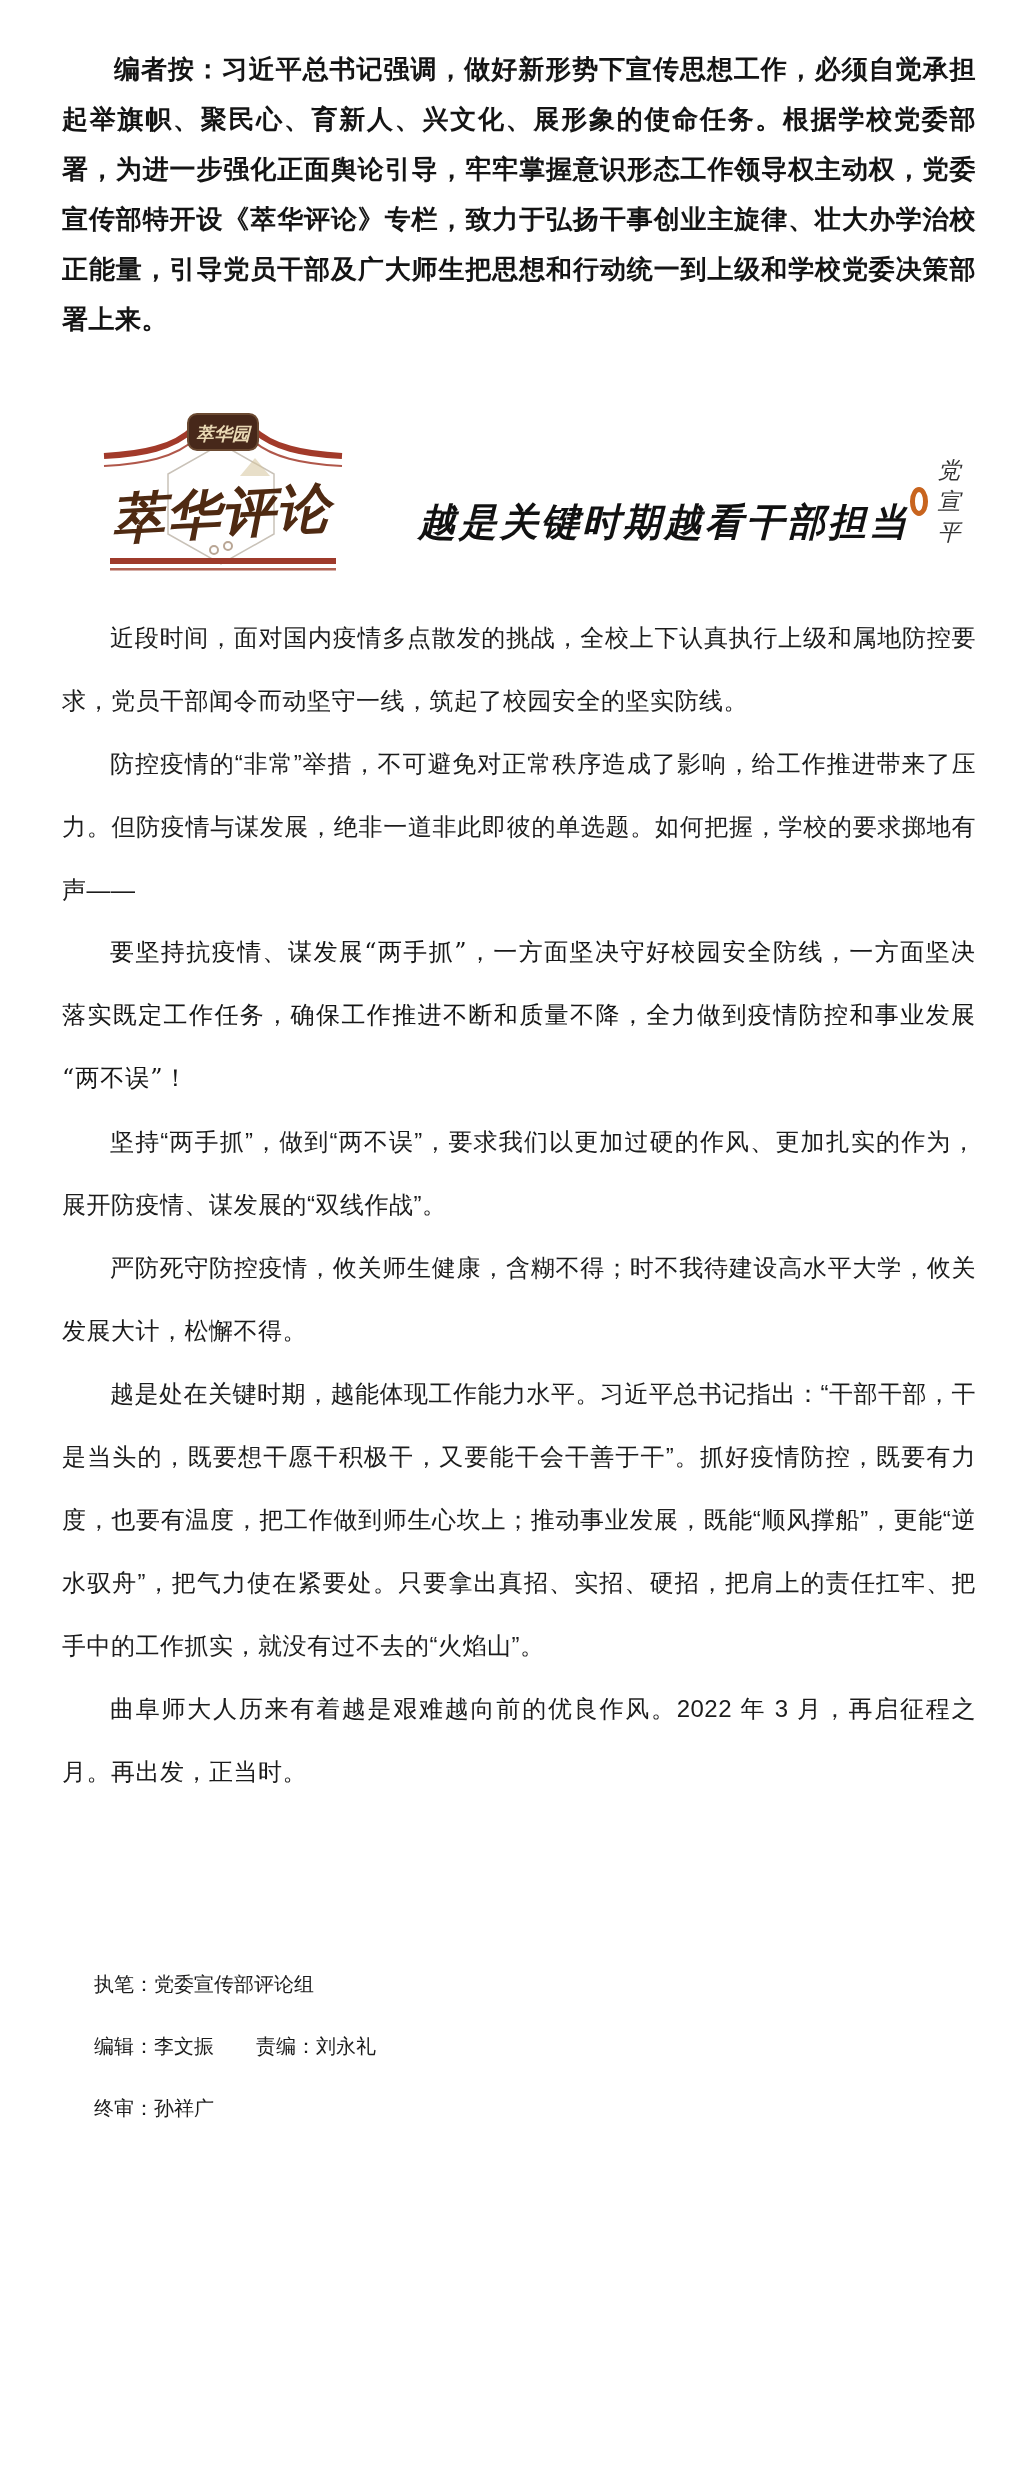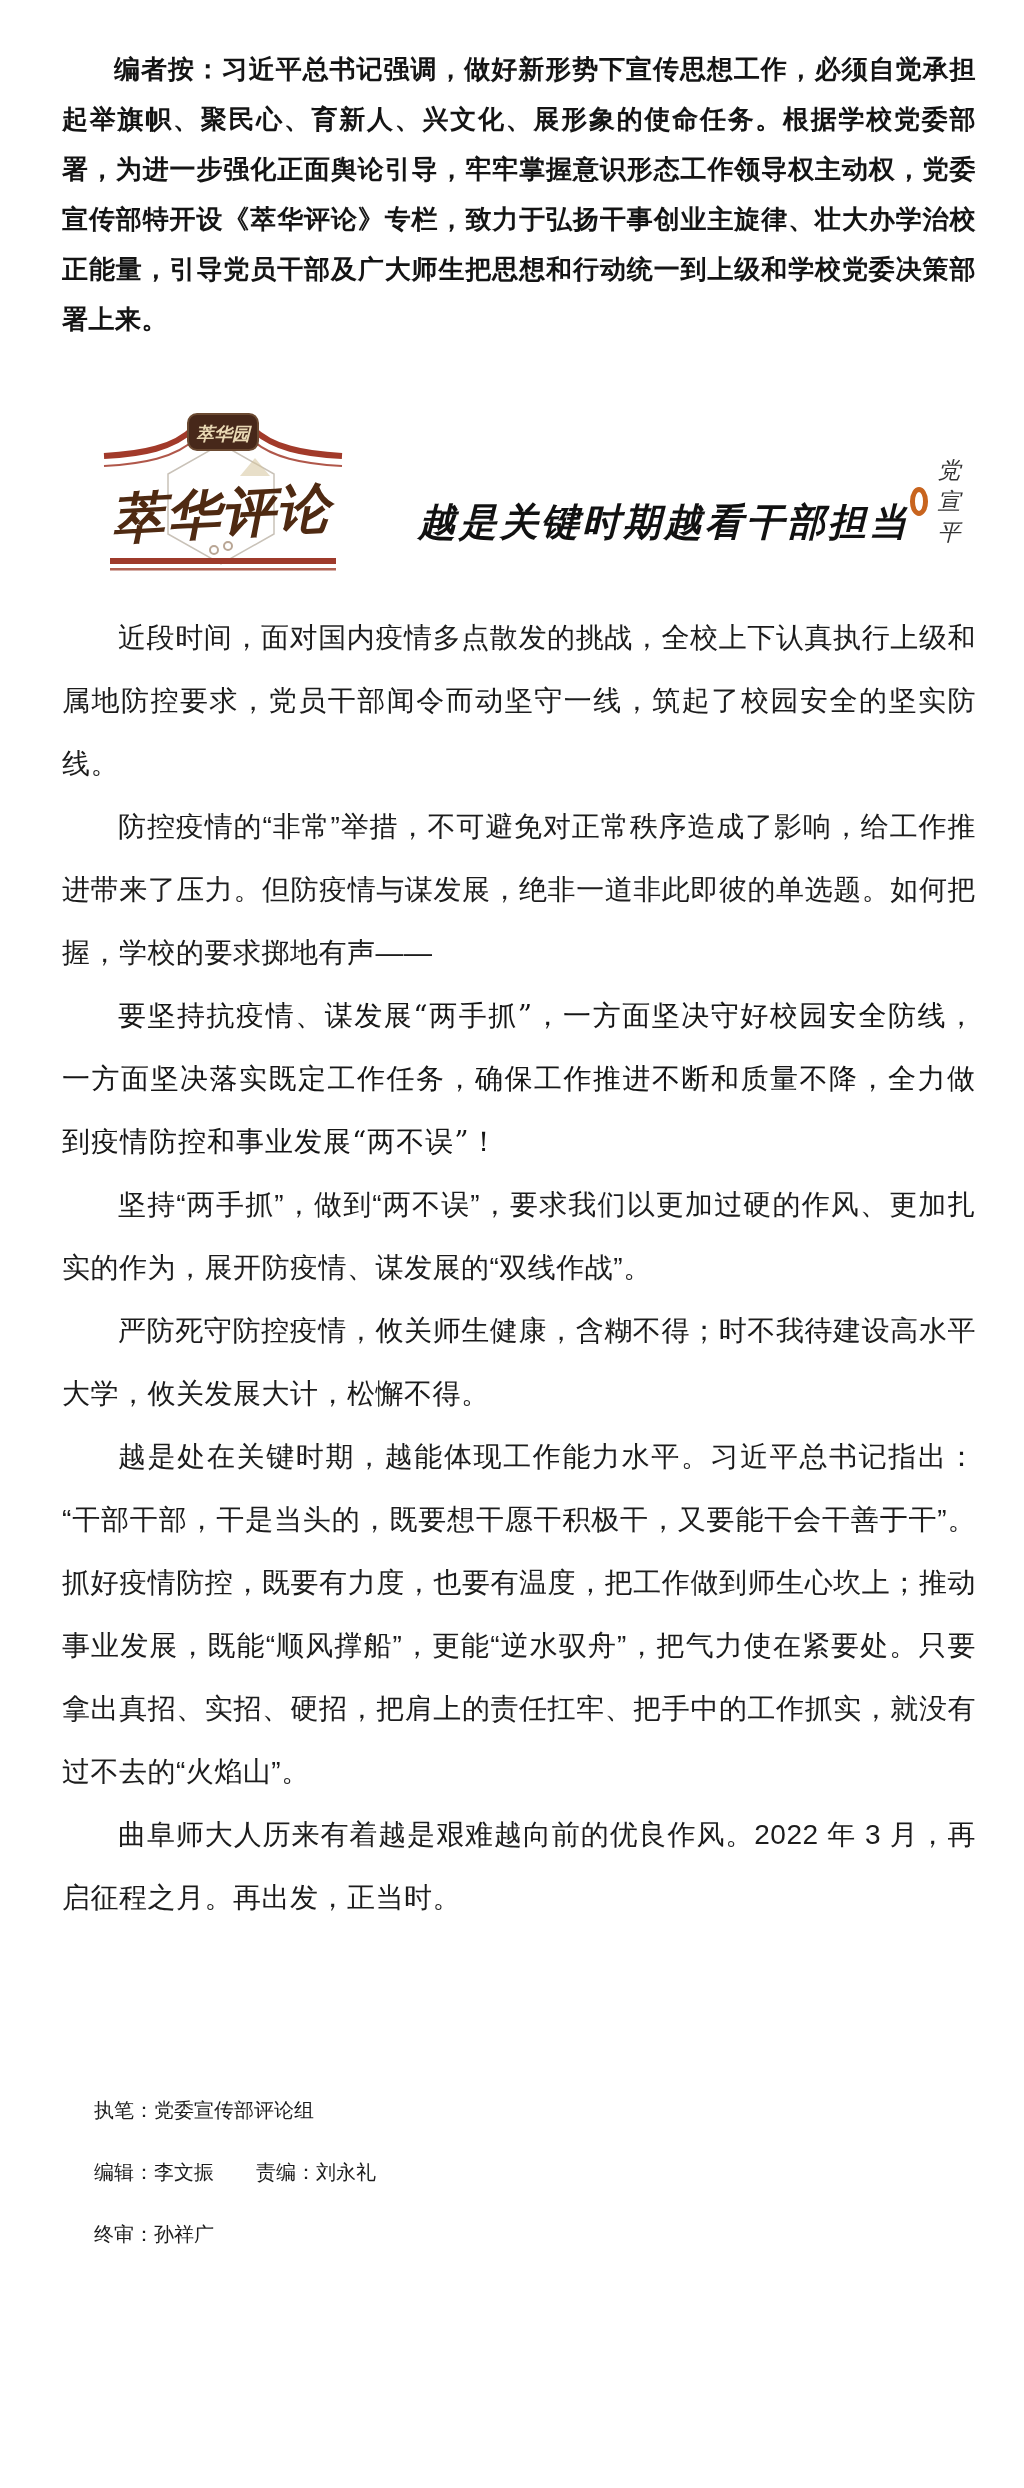--- a/index.html
+++ b/index.html
@@ -29,21 +29,21 @@
   }
   .author-line{margin-top:26px;font-size:23px;color:#333;display:flex;align-items:center;}
   .author-ring{
     display:inline-block;width:15px;height:19px;border:5px solid #C8641E;
     border-radius:50%;margin-right:9px;box-sizing:content-box;
   }
 
   
   .article-body{margin-top:30px;}
   .article-body p{
-    margin:0;font-size:28px;line-height:63px;
+    margin:0;font-size:24px;line-height:63px;
     text-align:justify;text-indent:2em;color:#1c1c1c;
     font-family:"Liberation Sans",sans-serif;
     letter-spacing:.5px;
   }
   .article-body p.style-brush{
     font-family:"DejaVu Serif",serif;
     letter-spacing:1px;color:#161616;
   }
 
   

